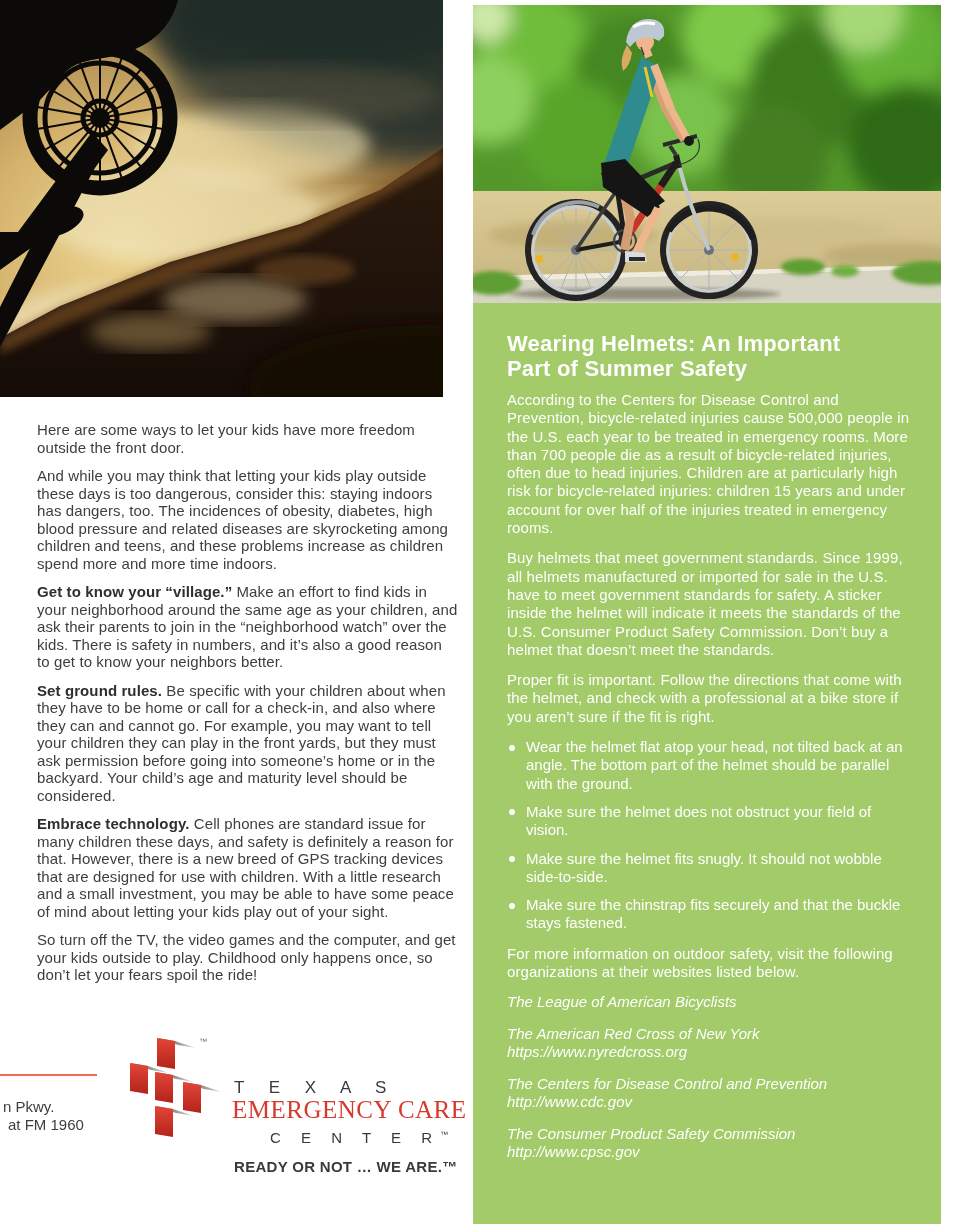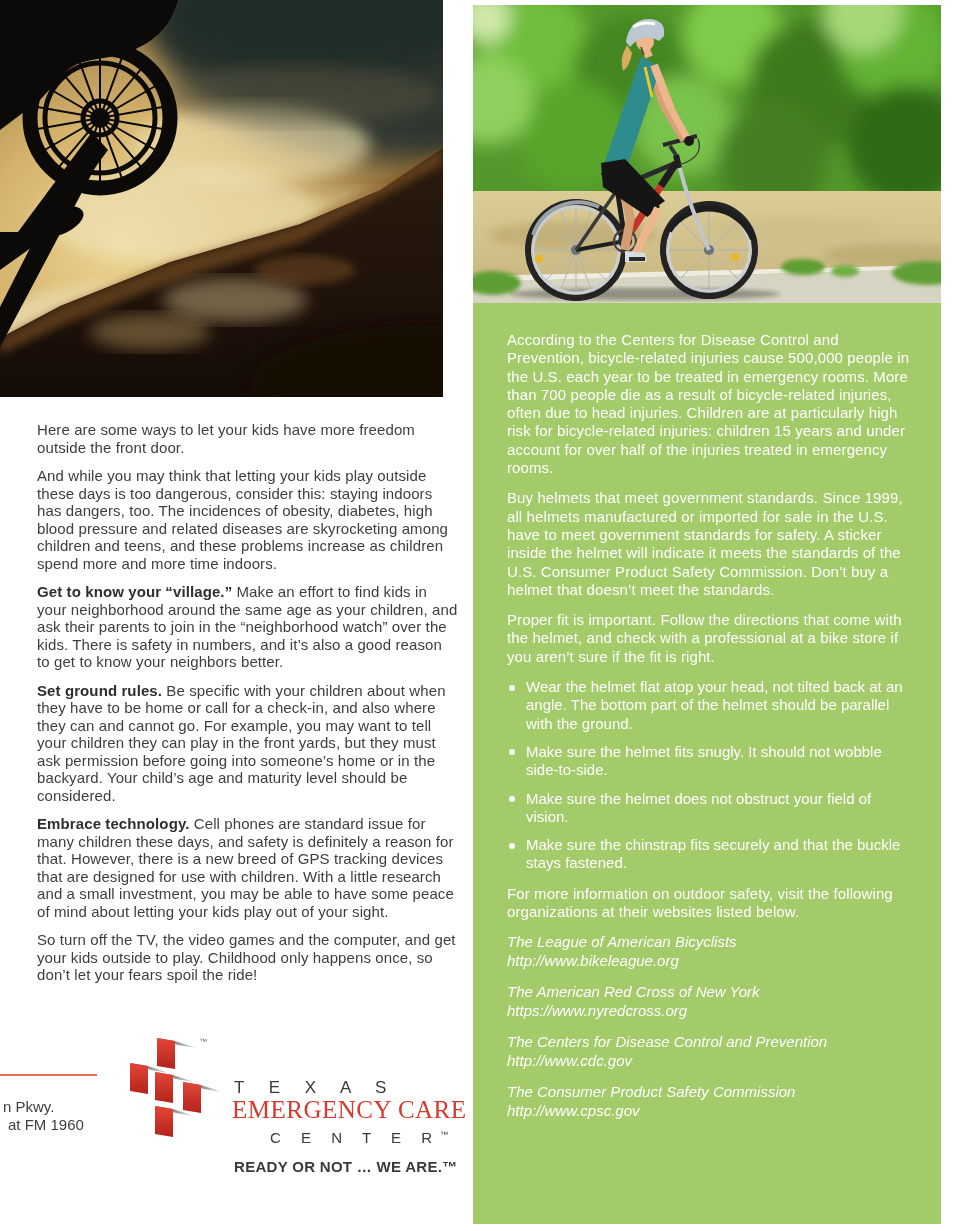--- a/index.html
+++ b/index.html
@@ -275,33 +275,36 @@
         <circle cx="172" cy="37" r="9" fill="#eeb68c"></circle>
         <path d="M154,40 Q146,54 150,66 Q157,61 159,48 Z" fill="#d8ab5f"></path>
         <path d="M153,37 Q156,15 175,14 Q193,14 191,31 L186,36 Q170,26 157,42 Z" fill="#bcc9d3"></path>
         <path d="M160,22 Q170,16 182,19" stroke="#ffffff" stroke-width="3" fill="none"></path>
         <line x1="168" y1="42" x2="171" y2="50" stroke="#444444" stroke-width="1.5"></line>
       </g>
     </svg>
   </div>
 
   <div class="green-panel">
+    <h2 class="gp-heading">
+      <span>Wearing Helmets: An Important</span>
+      <span>Part of Summer Safety</span>
+    </h2>
     <p>According to the Centers for Disease Control and Prevention, bicycle-related injuries cause 500,000 people in the U.S. each year to be treated in emergency rooms. More than 700 people die as a result of bicycle-related injuries, often due to head injuries. Children are at particularly high risk for bicycle-related injuries: children 15 years and under account for over half of the injuries treated in emergency rooms.</p>
     <p>Buy helmets that meet government standards. Since 1999, all helmets manufactured or imported for sale in the U.S. have to meet government standards for safety. A sticker inside the helmet will indicate it meets the standards of the U.S. Consumer Product Safety Commission. Don’t buy a helmet that doesn’t meet the standards.</p>
     <p>Proper fit is important. Follow the directions that come with the helmet, and check with a professional at a bike store if you aren’t sure if the fit is right.</p>
     <ul class="gp-bullets">
       <li>Wear the helmet flat atop your head, not tilted back at an angle. The bottom part of the helmet should be parallel with the ground.</li>
+      <li>Make sure the helmet does not obstruct your field of vision.</li>
       <li>Make sure the helmet fits snugly. It should not wobble side-to-side.</li>
-      <li>Make sure the helmet does not obstruct your field of vision.</li>
       <li>Make sure the chinstrap fits securely and that the buckle stays fastened.</li>
     </ul>
     <p>For more information on outdoor safety, visit the following organizations at their websites listed below.</p>
     <div class="gp-link">
       <span>The League of American Bicyclists</span>
-      <span>http://www.bikeleague.org</span>
     </div>
     <div class="gp-link">
       <span>The American Red Cross of New York</span>
       <span>https://www.nyredcross.org</span>
     </div>
     <div class="gp-link">
       <span>The Centers for Disease Control and Prevention</span>
       <span>http://www.cdc.gov</span>
     </div>
     <div class="gp-link">

